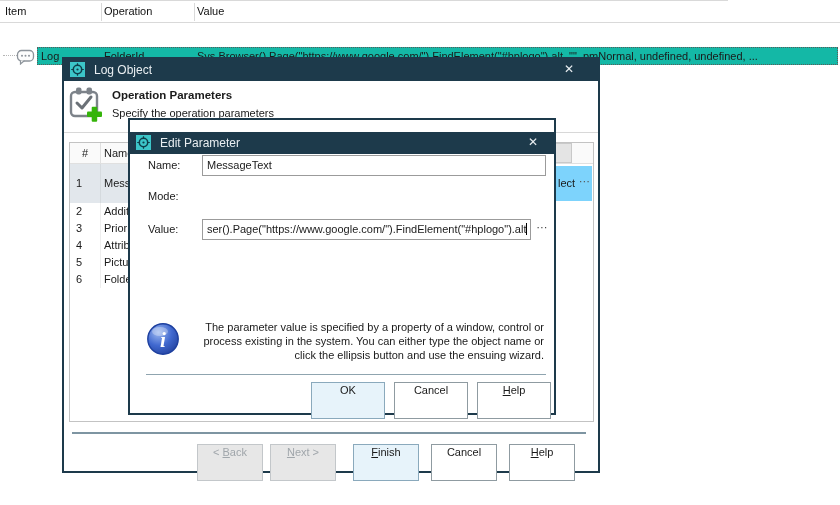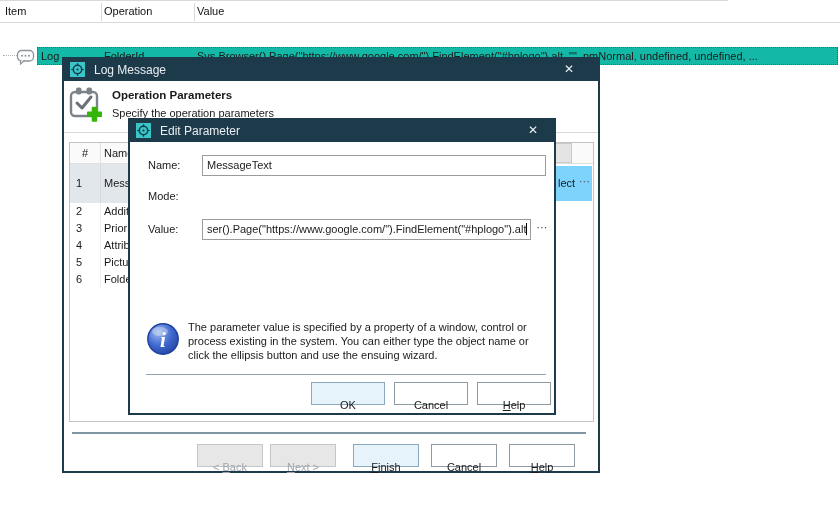--- a/index.html
+++ b/index.html
@@ -44,38 +44,38 @@
   .p-row1 .nm { position:absolute; left:31px; top:0; width:445px; height:39px; background:#e2e7ec; padding:13px 0 0 3px; }
   .p-row1 .editor { position:absolute; left:476px; top:2px; width:46px; height:35px; background:#7dd3fc; padding-top:11px; white-space:nowrap; }
   .p-row1 .editor .frag { position:absolute; left:12px; top:11px; }
   .p-row1 .editor .dots { position:absolute; left:33px; top:9px; color:#555; }
   .p-row { position:absolute; left:0; width:523px; height:17px; }
   .p-row .num { position:absolute; left:0; top:0; width:31px; height:17px; border-right:1px solid #eee; padding:2px 0 0 6px; }
   .p-row .nm { position:absolute; left:31px; top:0; width:490px; height:17px; padding:2px 0 0 3px; overflow:hidden; white-space:nowrap; }
 
   .wiz-sep { position:absolute; left:8px; top:373px; width:514px; height:2px; background:#7e95a2; }
 
-  .btn { position:absolute; height:23px; background:#fff; border:1px solid #8f9ba1; text-align:center; padding-top:16px; cursor:default; }
+  .btn { position:absolute; height:37px; background:#fff; border:1px solid #8f9ba1; text-align:center; padding-top:1px; cursor:default; }
   .btn.default { background:#e7f3fa; border-color:#8aa9bc; }
   .btn.disabled { background:#e7e7e7; border-color:#c3c7ca; color:#a0a6ab; }
   .btn u { text-decoration:underline; }
   .wiz-btns .btn { top:385px; width:66px; }
 
   
   .edit-dlg { left:128px; top:118px; width:428px; height:297px; }
-  .edit-dlg .titlebar { width:424px; }
+  .edit-dlg .titlebar { width:424px;margin-top:12px; }
   .edit-dlg .t-close { left:394px; }
   .fld-label { position:absolute; left:18px; }
   .fld { position:absolute; left:72px; width:344px; height:21px; border:1px solid #9b9b9b; background:#fff; padding:3px 4px 0 4px; white-space:nowrap; overflow:hidden; }
   .combo-arrow { position:absolute; right:6px; top:3px; font-size:10px; color:#222; }
   .val-fld { width:329px; }
   .caret { display:inline-block; width:1px; height:12px; background:#000; vertical-align:-2px; }
   .ellipsis-btn { position:absolute; left:403px; width:18px; height:21px; text-align:center; padding-top:2px; color:#444; cursor:default; }
   .info-icon { position:absolute; left:16px; top:202px; }
-  .info-text { position:absolute; left:58px; top:200px; width:356px; line-height:14px; }
+  .info-text { position:absolute; left:58px; top:200px; width:356px; line-height:14px;text-align:right; }
   .edit-sep { position:absolute; left:16px; top:254px; width:400px; height:1px; background:#8fa4af; }
   .edit-btns .btn { top:262px; width:74px; }
 </style>
 </head>
 <body>
 
 <div class="screen">
 
   <div class="top-table">
     <div class="tt-header">
@@ -103,21 +103,21 @@
   </div>
 
   <div class="dlg log-dlg">
     <div class="titlebar">
       <svg class="t-icon" width="15" height="15">
         <rect x="0" y="0" width="15" height="15" fill="#3cc5c8"></rect>
         <circle cx="7.5" cy="7.5" r="4.2" fill="none" stroke="#0e3d49" stroke-width="1.5"></circle>
         <circle cx="7.5" cy="7.5" r="1.1" fill="#0e3d49"></circle>
         <path d="M7.5,1.2 L7.5,3 M7.5,12 L7.5,13.8 M1.2,7.5 L3,7.5 M12,7.5 L13.8,7.5" stroke="#0e3d49" stroke-width="1.2"></path>
       </svg>
-      <span class="t-title">Log Message</span>
+      <span class="t-title">Log Object</span>
       <span class="t-close">✕</span>
     </div>
 
     <svg class="hdr-icon" width="34" height="38">
       <rect x="3" y="7" width="26" height="24" rx="4" fill="#fff" stroke="#7d838a" stroke-width="2.4"></rect>
       <rect x="8" y="2.5" width="5.5" height="7" rx="2" fill="#7d838a"></rect>
       <rect x="18.5" y="2.5" width="5.5" height="7" rx="2" fill="#7d838a"></rect>
       <path d="M9,18 l5,5 l9,-11" fill="none" stroke="#6b7177" stroke-width="3" stroke-linecap="round" stroke-linejoin="round"></path>
       <rect x="19" y="26.5" width="15" height="5.5" rx="1" fill="#35b40a"></rect>
       <rect x="23.7" y="21.7" width="5.5" height="15" rx="1" fill="#35b40a"></rect>

